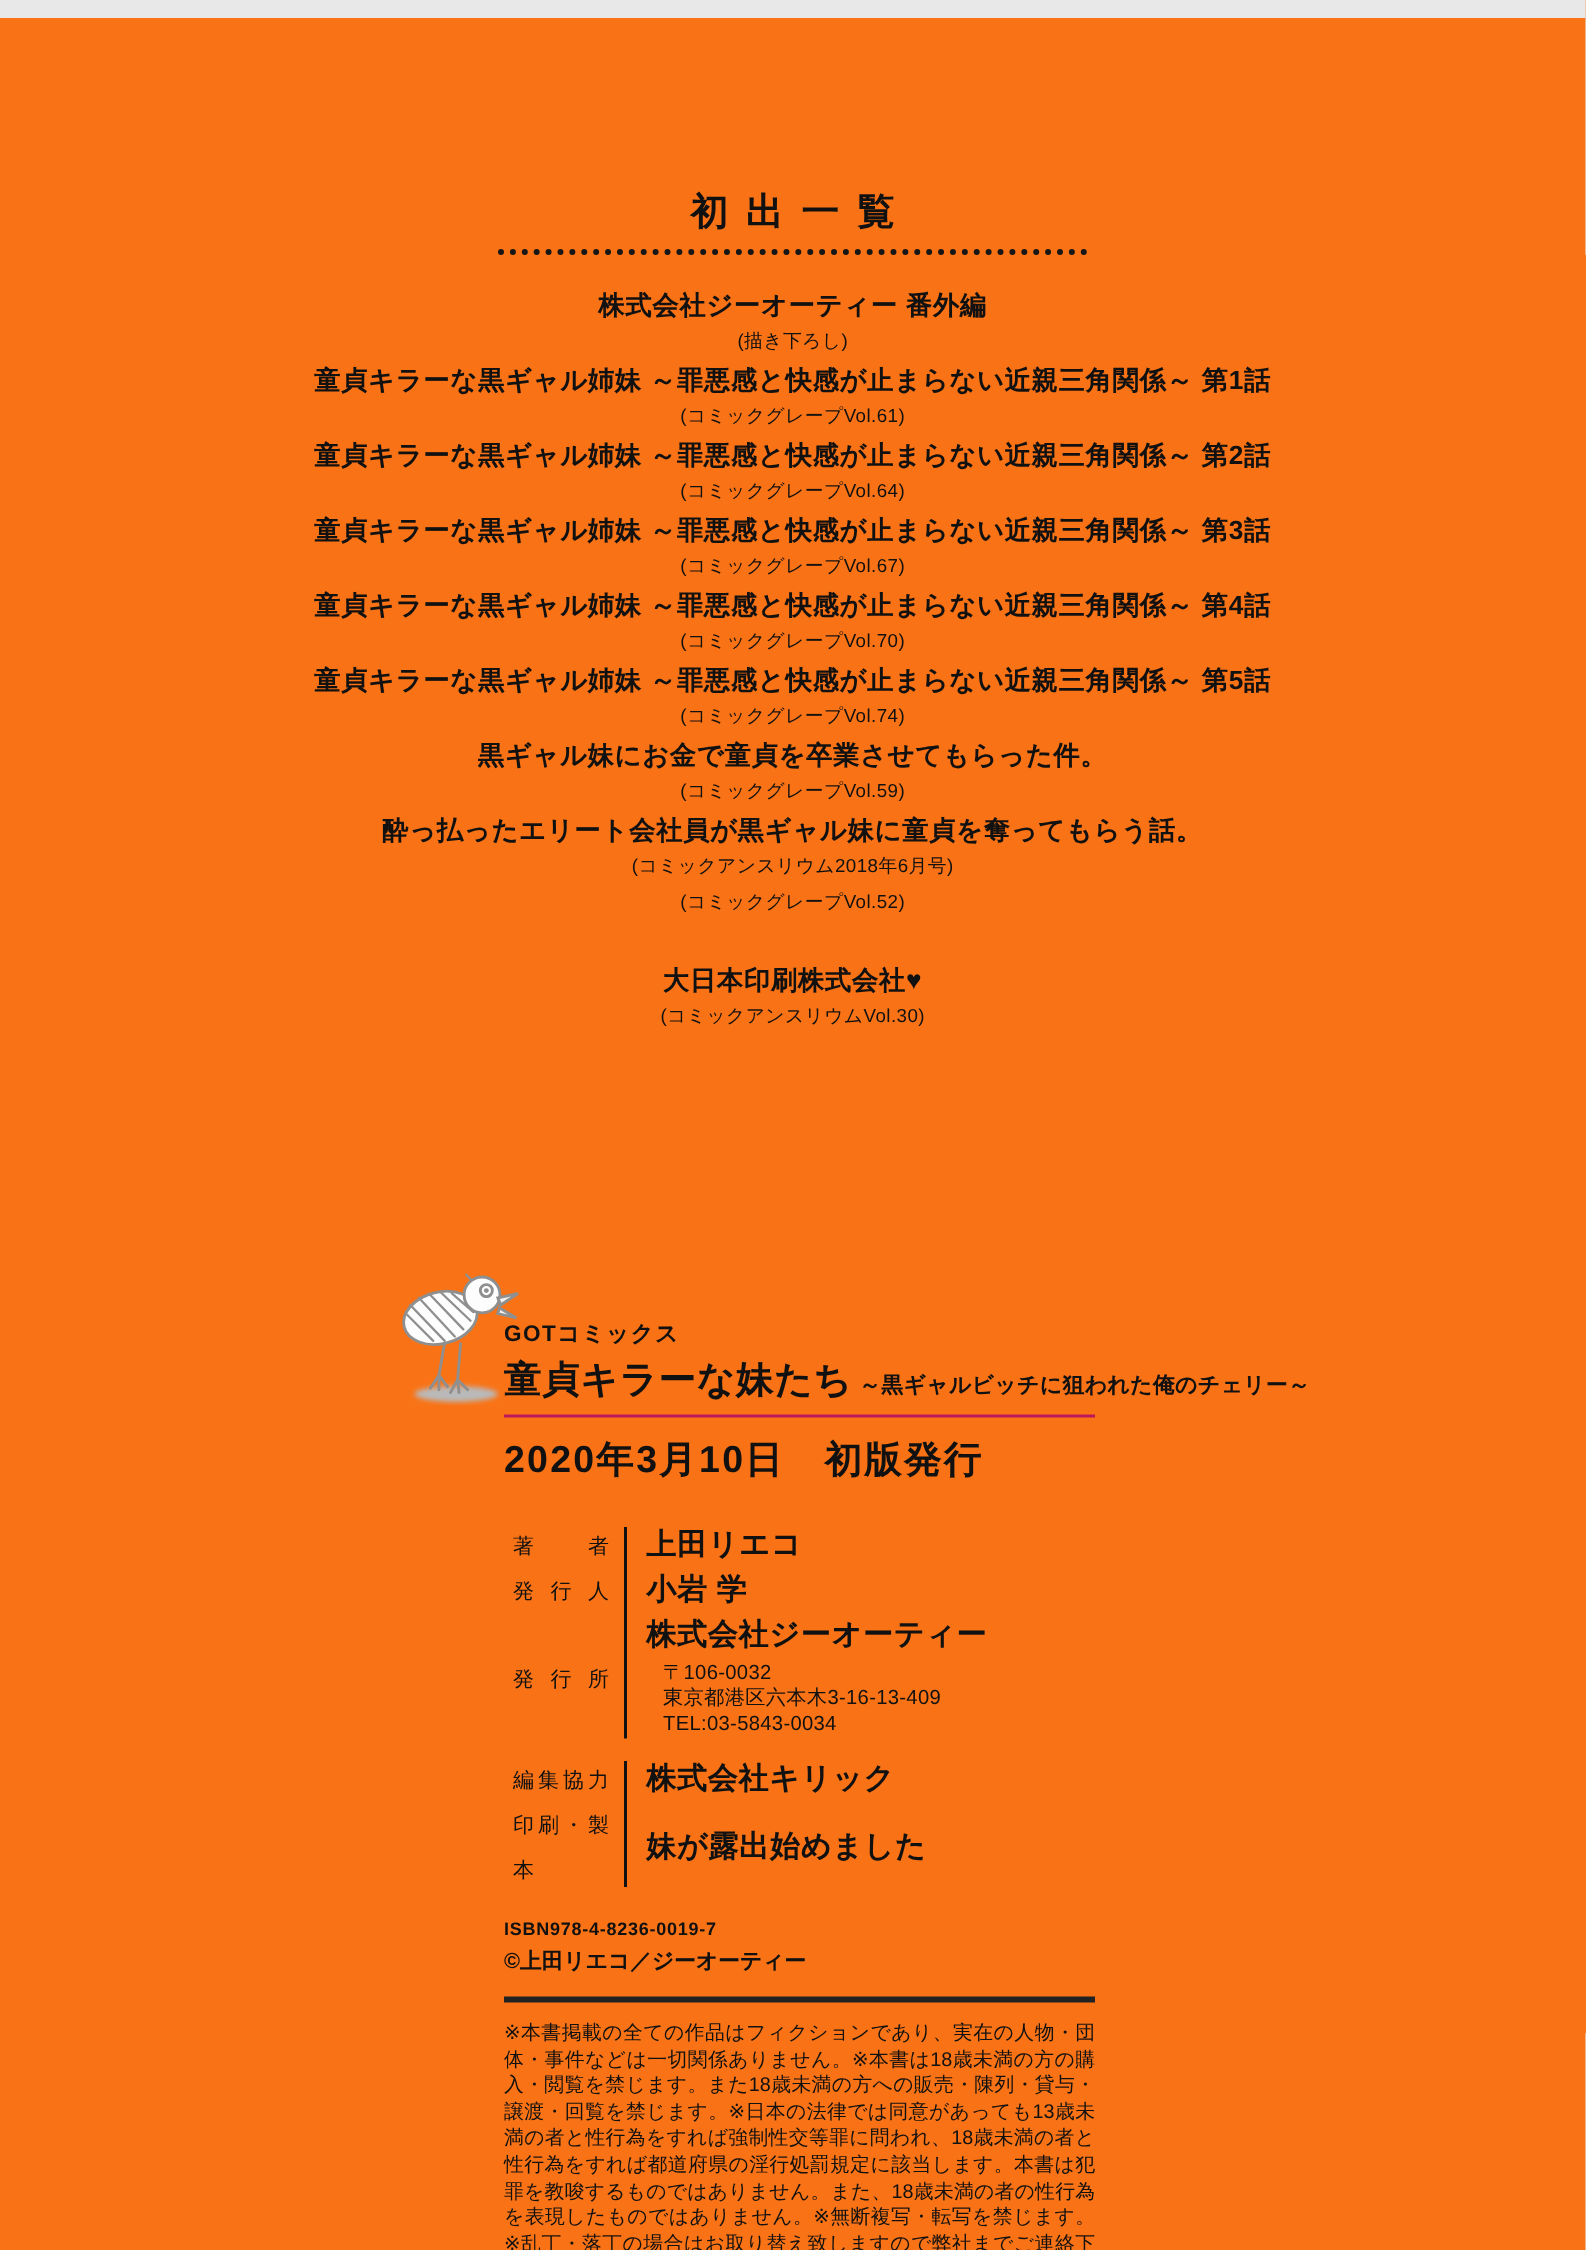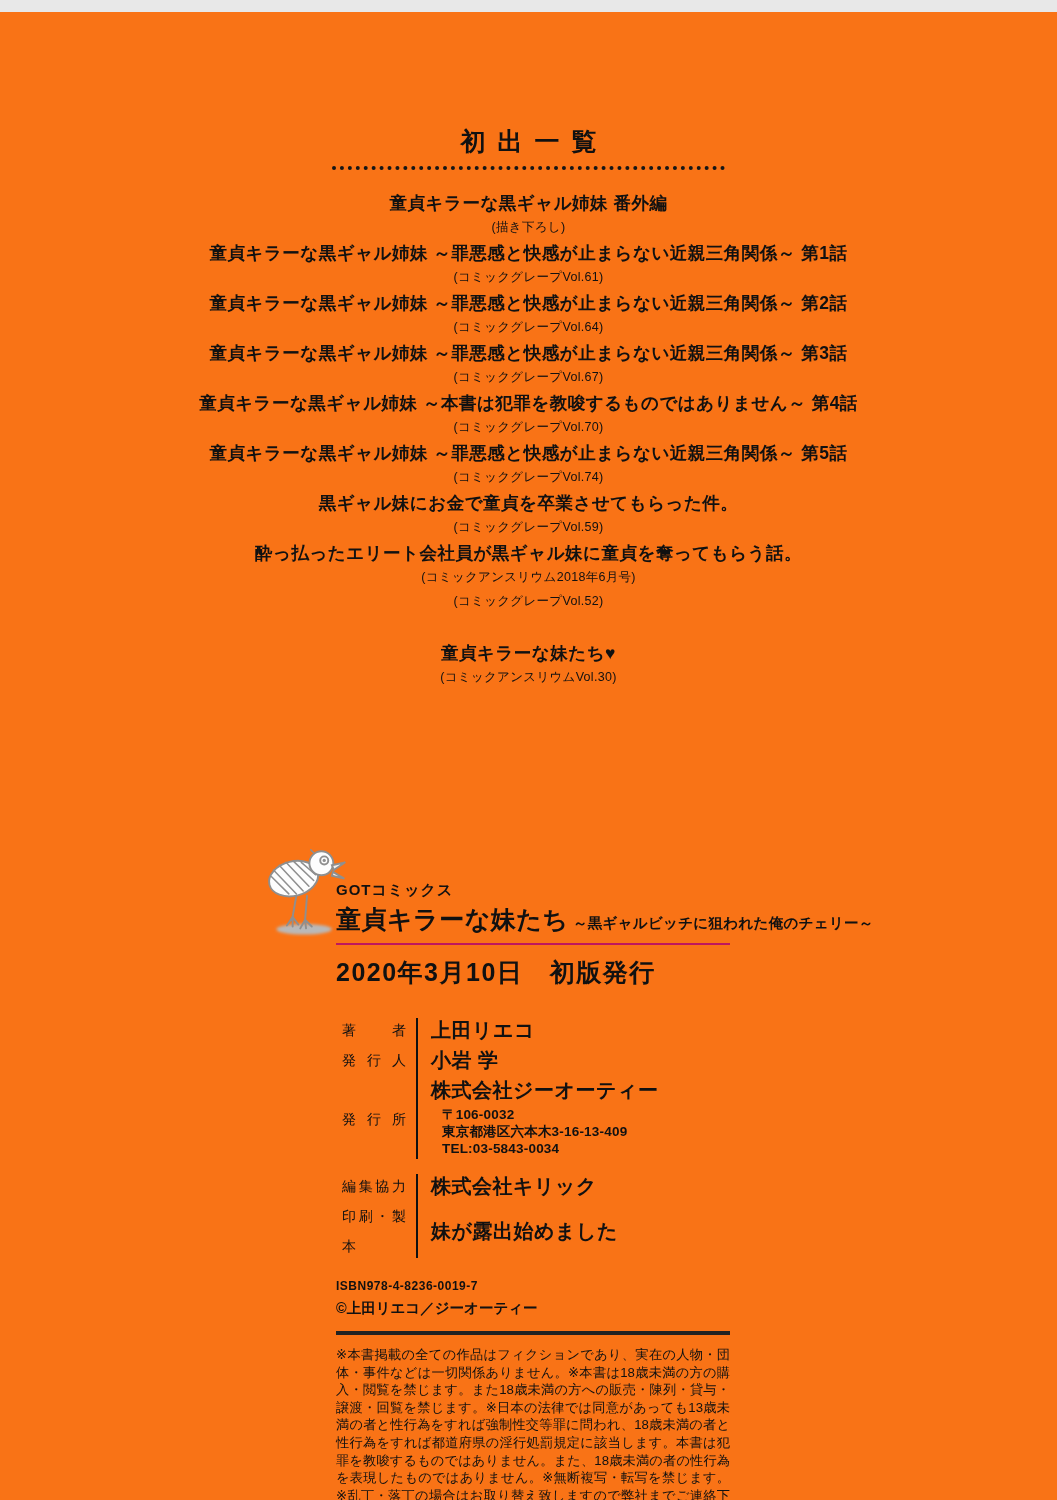--- a/index.html
+++ b/index.html
@@ -46,21 +46,21 @@
   .vline{position:absolute;left:80px;top:3px;bottom:3px;width:2px;background:#111;}
   .row{display:flex;align-items:center;}
   .lab{
     flex:none;width:64px;padding-left:6px;
     font-size:14px;line-height:30px;
     text-align:justify;text-align-last:justify;
   }
   .rv{padding-left:25px;}
   .val{font-size:20px;font-weight:bold;line-height:30px;letter-spacing:0.5px;}
   .sub{
-    font-size:13.5px;font-weight:bold;line-height:17px;
+    font-size:13.5px;font-weight:normal;line-height:17px;
     padding-left:11px;letter-spacing:0.2px;
   }
   .sub:first-of-type{margin-top:1px;}
   .sub:last-of-type{margin-bottom:5px;}
   .isbn{margin-top:15px;font-size:12px;font-weight:bold;letter-spacing:0.5px;line-height:20px;}
   .copyright{margin-top:2px;font-size:14.5px;font-weight:bold;line-height:20px;}
   .thick-rule{margin-top:13px;border-top:4px solid #222;height:0;}
   .disclaimer{
     margin:11px 0 0;font-size:13.2px;line-height:17.6px;
     text-align:justify;letter-spacing:0;
@@ -69,56 +69,56 @@
 </head>
 <body>
 
 <div class="page">
 
   <section class="first-pub">
     <h1 class="fp-heading">初出一覧</h1>
     <div class="dotted"></div>
 
     <div class="entry">
-      <div class="entry-title">童貞キラーな黒ギャル姉妹 番外編</div>
+      <div class="entry-title">株式会社ジーオーティー 番外編</div>
       <div class="entry-source">(描き下ろし)</div>
     </div>
     <div class="entry">
       <div class="entry-title">童貞キラーな黒ギャル姉妹 ～罪悪感と快感が止まらない近親三角関係～ 第1話</div>
       <div class="entry-source">(コミックグレープVol.61)</div>
     </div>
     <div class="entry">
       <div class="entry-title">童貞キラーな黒ギャル姉妹 ～罪悪感と快感が止まらない近親三角関係～ 第2話</div>
       <div class="entry-source">(コミックグレープVol.64)</div>
     </div>
     <div class="entry">
       <div class="entry-title">童貞キラーな黒ギャル姉妹 ～罪悪感と快感が止まらない近親三角関係～ 第3話</div>
       <div class="entry-source">(コミックグレープVol.67)</div>
     </div>
     <div class="entry">
-      <div class="entry-title">童貞キラーな黒ギャル姉妹 ～本書は犯罪を教唆するものではありません～ 第4話</div>
+      <div class="entry-title">童貞キラーな黒ギャル姉妹 ～罪悪感と快感が止まらない近親三角関係～ 第4話</div>
       <div class="entry-source">(コミックグレープVol.70)</div>
     </div>
     <div class="entry">
       <div class="entry-title">童貞キラーな黒ギャル姉妹 ～罪悪感と快感が止まらない近親三角関係～ 第5話</div>
       <div class="entry-source">(コミックグレープVol.74)</div>
     </div>
     <div class="entry">
       <div class="entry-title">黒ギャル妹にお金で童貞を卒業させてもらった件。</div>
       <div class="entry-source">(コミックグレープVol.59)</div>
     </div>
     <div class="entry">
       <div class="entry-title">酔っ払ったエリート会社員が黒ギャル妹に童貞を奪ってもらう話。</div>
       <div class="entry-source">(コミックアンスリウム2018年6月号)</div>
     </div>
     <div class="entry">
       <div class="entry-source">(コミックグレープVol.52)</div>
     </div>
     <div class="entry">
-      <div class="entry-title">童貞キラーな妹たち♥</div>
+      <div class="entry-title">大日本印刷株式会社♥</div>
       <div class="entry-source">(コミックアンスリウムVol.30)</div>
     </div>
   </section>
 
   <svg class="bird" viewBox="0 0 90 94" aria-hidden="true">
     <defs>
       <filter id="shblur" x="-60%" y="-60%" width="220%" height="220%">
         <feGaussianBlur stdDeviation="1.8"></feGaussianBlur>
       </filter>
     </defs>

